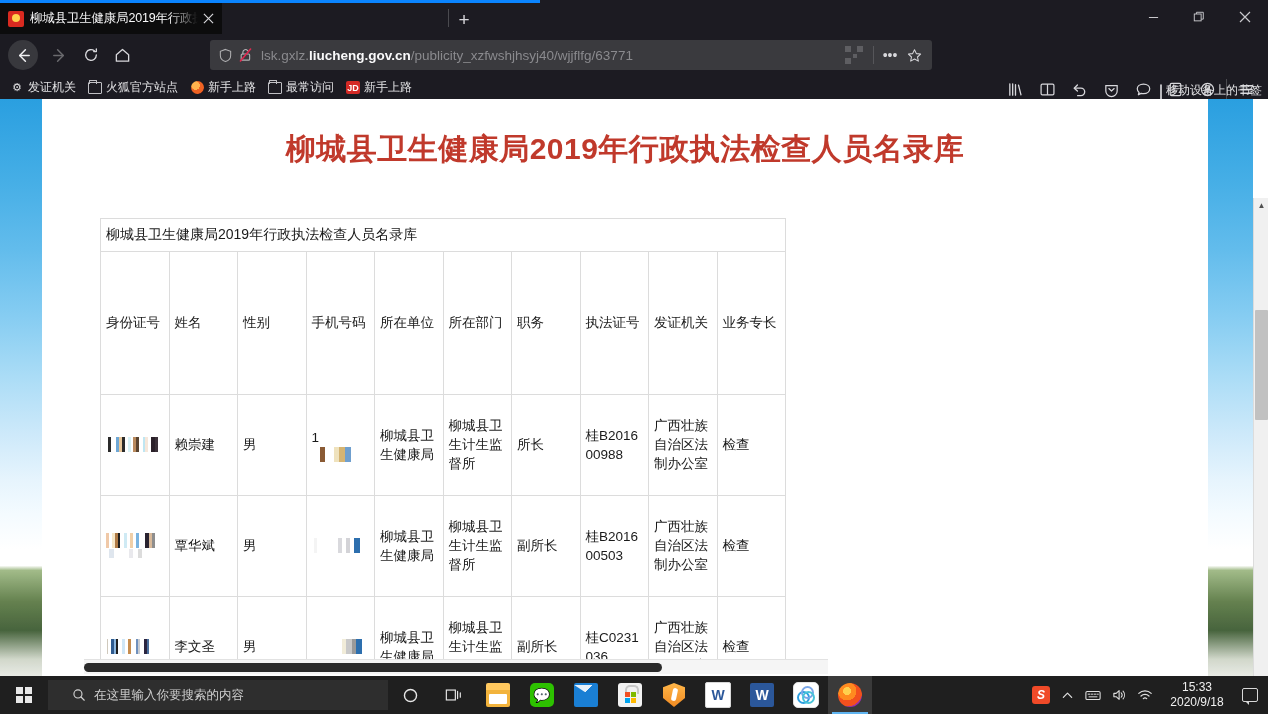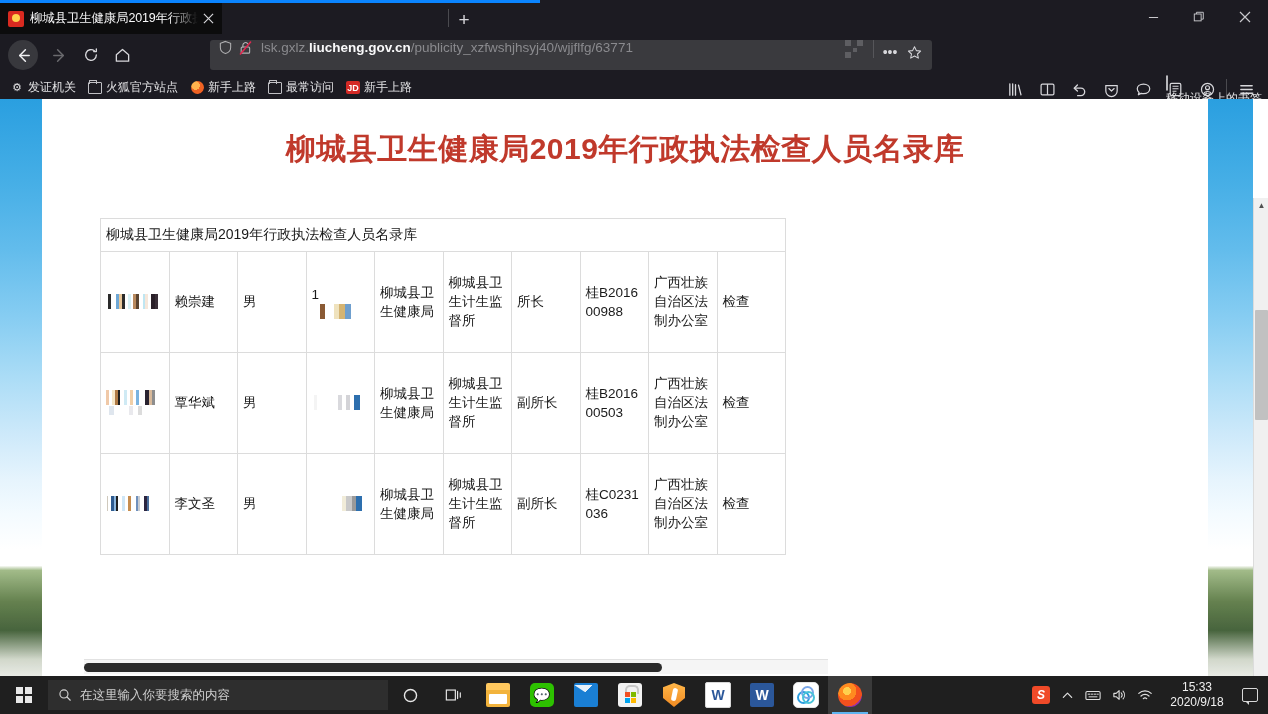--- a/index.html
+++ b/index.html
@@ -119,21 +119,21 @@
     color: #f0f0f2;
   }
   .navbtn.fwd { left: 44px; color: #6a6a6e; }
   .navbtn.reload { left: 76px; }
   .navbtn.home { left: 107px; }
   .urlbar {
     position: absolute; left: 210px; top: 6px;
     width: 722px; height: 30px;
     background: #3a3a3e;
     border-radius: 3px;
-    display: flex; 
+    display: flex; align-items: center;
     padding: 0 6px 0 8px;
     box-sizing: border-box;
   }
   .urlbar .shield { color: #b1b1b3; margin-right: 5px; display:flex; }
   .urlbar .brokenlock { margin-right: 8px; display: flex; position: relative; }
   .url-text {
     flex: 1 1 auto;
     font-size: 13.5px;
     color: #8a8a8e;
     white-space: nowrap;
@@ -201,22 +201,22 @@
   }
   .bm-jd {
     width: 14px; height: 13px; border-radius: 2px;
     background: #d42a26; color: #fff;
     font-size: 9px; font-weight: bold;
     display: flex; align-items: center; justify-content: center;
   }
   .bm-gear { color: #e0e0e2; font-size: 13px; }
   .bm-right {
     position: absolute; right: 6px; top: 0; height: 23px;
-    display: flex; align-items: flex-start;
-    font-size: 12px; color: #e0e0e2; flex-direction: column;
+    display: flex; align-items: flex-end;
+    font-size: 12px; color: #e0e0e2;
   }
   .bm-right .bmico { margin-right: 4px; }
   .bm-mobile-ico {
     width: 9px; height: 13px; border: 1px solid #b8b8bc; border-radius: 2px;
   }
 
   
   .viewport {
     position: absolute; left: 0; top: 99px; width: 1268px; height: 577px;
     background: #fff;
@@ -413,21 +413,21 @@
   .win-logo {
     width: 16px; height: 16px;
     display: grid; grid-template-columns: 7px 7px; grid-template-rows: 7px 7px;
     gap: 2px;
   }
   .win-logo i { background: #e8e8e8; display: block; }
   .searchbox {
     width: 340px; height: 30px;
     background: #2e2e2e;
     display: flex; align-items: center;
-    padding-left: 10px;
+    padding-left: 24px;
     box-sizing: border-box;
     color: #cfcfcf;
     font-size: 12.5px;
   }
   .searchbox .mag { margin-right: 8px; display: flex; color: #d4d4d4; }
   .tb-btn {
     width: 44px; height: 38px;
     display: flex; align-items: center; justify-content: center;
     color: #e6e6e6;
     position: relative;
@@ -737,20 +737,32 @@
     </div>
 
     <div class="content-sheet">
       <div class="page-title">柳城县卫生健康局2019年行政执法检查人员名录库</div>
 
       <div class="table-scroll">
         <table class="dataset">
           <tbody>
             <tr>
               <td class="caption-cell" colspan="10">柳城县卫生健康局2019年行政执法检查人员名录库</td>
+            </tr>
+            <tr class="hdr-row">
+              <td class="c-id">身份证号</td>
+              <td class="c-name">姓名</td>
+              <td class="c-sex">性别</td>
+              <td class="c-phone">手机号码</td>
+              <td class="c-unit">所在单位</td>
+              <td class="c-dept">所在部门</td>
+              <td class="c-post">职务</td>
+              <td class="c-cert">执法证号</td>
+              <td class="c-org">发证机关</td>
+              <td class="c-spec">业务专长</td>
             </tr>
 
             <tr class="body-row">
               <td class="c-id">
                   <span class="mosaic m1"></span>
                 </td>
               <td class="c-name">赖崇建</td>
               <td class="c-sex">男</td>
               <td class="c-phone">
                 <span class="phone-prefix">1</span>

